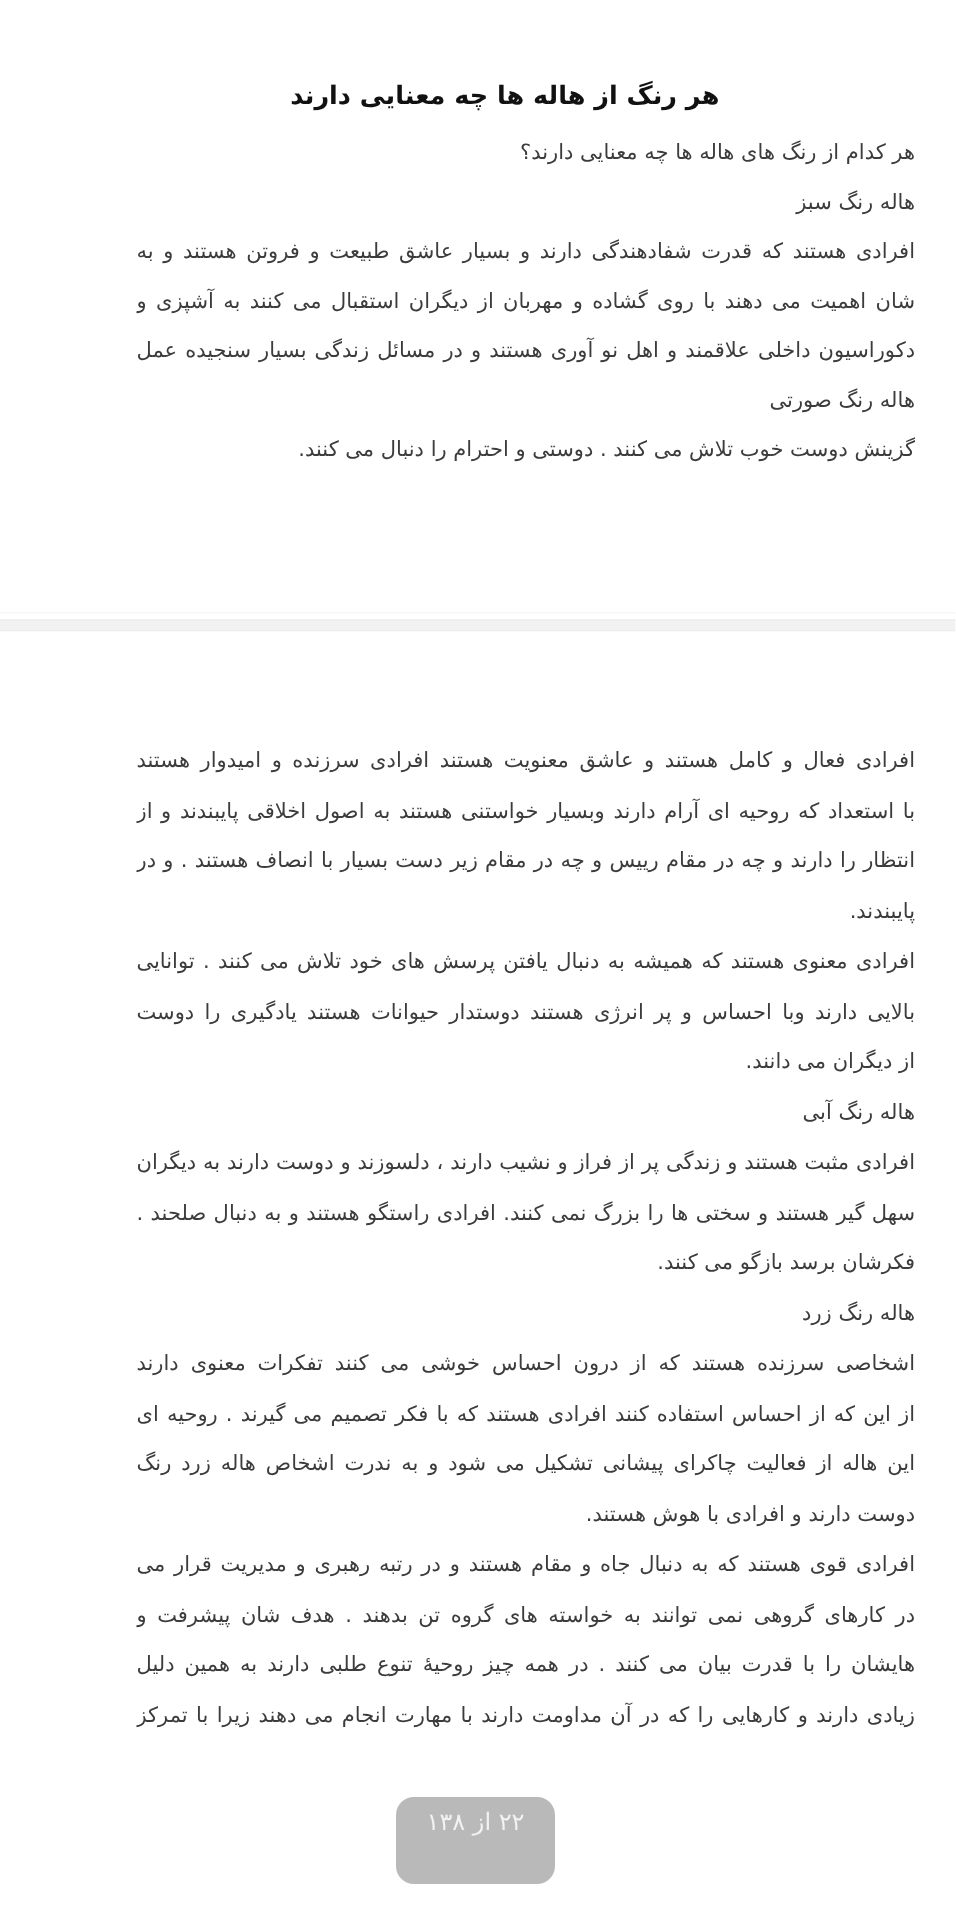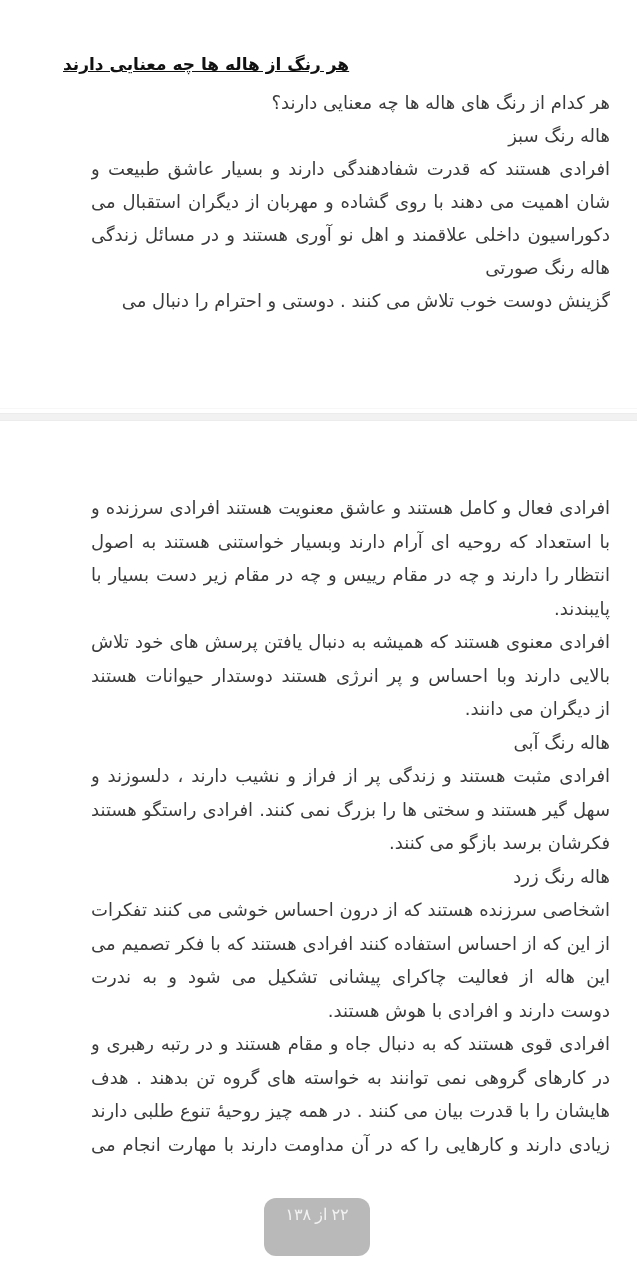--- a/index.html
+++ b/index.html
@@ -31,26 +31,25 @@
   }
   #page1 .textcol { padding-top: 42px; }
   #page2 .textcol { padding-top: 70px; }
 
   .doc-heading {
     font-size: 17px;
     font-weight: bold;
     color: #111111;
     height: 44px;
     line-height: 44px;
-    text-align: left;
+    text-align: center;
     white-space: nowrap;
-    text-decoration: underline;
   }
   .line {
-    font-size: 18px;
+    font-size: 14px;
     line-height: 33px;
     height: 33px;
     text-align: right;
     overflow: hidden;
     margin-left: 28px;
   }
   #page2 .line {
     line-height: 33.5px;
     height: 33.5px;
   }
@@ -93,21 +92,20 @@
     position: absolute;
     left: 264px;
     top: 1198px;
     width: 106px;
     height: 58px;
     background: rgba(127, 127, 127, 0.55);
     border-radius: 12px;
     z-index: 5;
     text-align: center;
     direction: rtl;
-    font-family: Liberation Serif, serif;
   }
   #page-badge .badge-label {
     margin-top: 5px;
     font-size: 16px;
     color: #f2f2f2;
     line-height: 24px;
   }
 </style>
 </head>
 <body>

